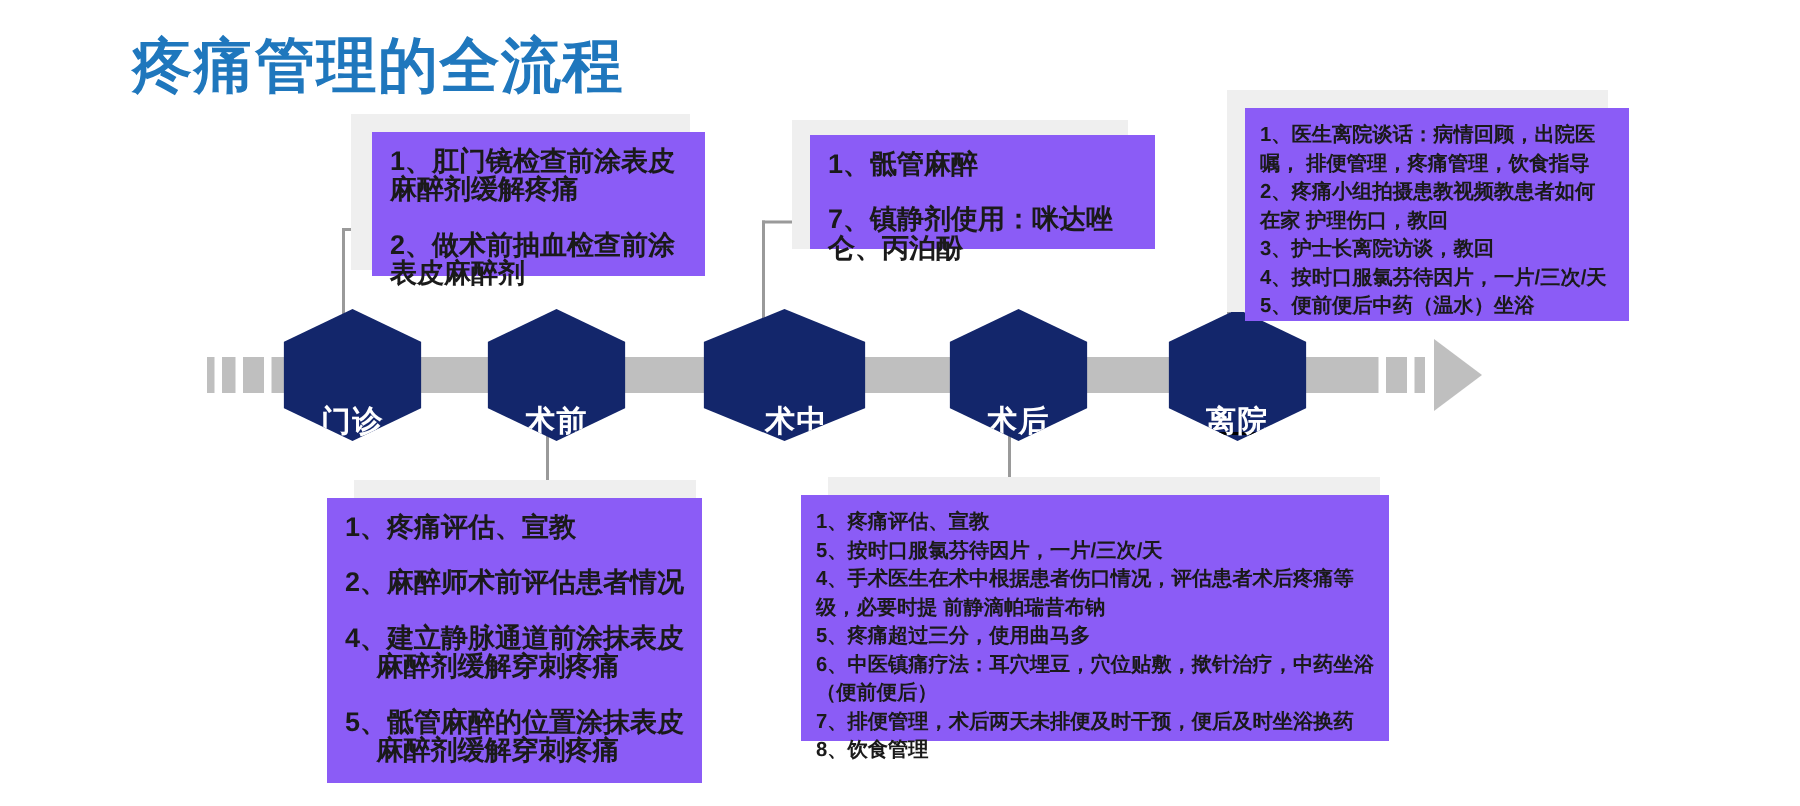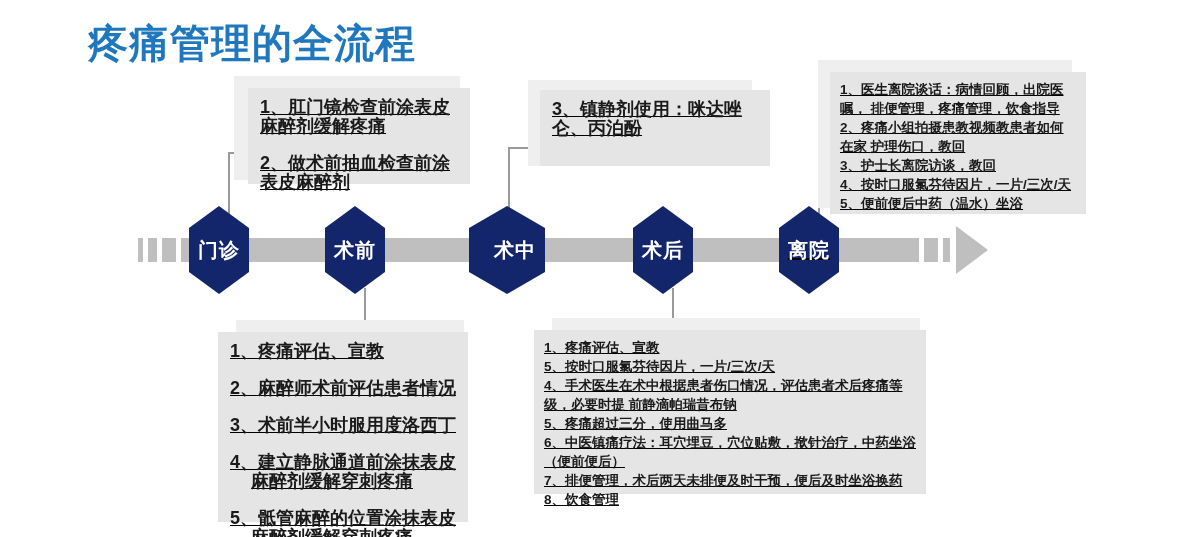--- a/index.html
+++ b/index.html
@@ -36,26 +36,26 @@
     width: 0;
     height: 0;
     border-top: 24px solid transparent;
     border-bottom: 24px solid transparent;
     border-left: 32px solid #bfbfbf;
   }
 
   
   .hex {
     position: absolute;
-    width: 60px;
+    width: 92px;
     height: 88px;
     background: #13266b;
     clip-path: polygon(50% 0%, 100% 25%, 100% 75%, 50% 100%, 0% 75%, 0% 25%);
     display: flex;
-    align-items: center;
+    align-items: flex-end;
     justify-content: center;
   }
   .hex span {
     color: #ffffff;
     font-size: 20px;
     font-weight: bold;
     letter-spacing: 1px;
   }
 
   
@@ -70,23 +70,22 @@
     background: #9a9a9a;
   }
 
   
   .panel-back {
     position: absolute;
     background: #efefef;
   }
   .panel-front {
     position: absolute;
-    background: #e5e5e5;
+    background: #8b5cf6;
     box-sizing: border-box;
-    text-decoration: underline;
   }
   .panel-front ul {
     list-style: none;
     margin: 0;
     padding: 0;
   }
   .panel-front li {
     color: #1a1a1a;
     font-weight: bold;
   }
@@ -149,21 +148,22 @@
 <div class="panel-front txt-sp" style="left:248px; top:88px; width:222px; height:96px; padding:10px 12px;">
   <ul>
     <li>1、肛门镜检查前涂表皮麻醉剂缓解疼痛</li>
     <li>2、做术前抽血检查前涂表皮麻醉剂</li>
   </ul>
 </div>
 
 <div class="panel-back" style="left:528px; top:80px; width:224px; height:86px;"></div>
 <div class="panel-front txt-sp" style="left:540px; top:90px; width:230px; height:76px; padding:10px 12px;">
   <ul>
-    <li>3、镇静剂使用：咪达唑仑、丙泊酚</li>
+    <li>1、骶管麻醉</li>
+    <li>7、镇静剂使用：咪达唑仑、丙泊酚</li>
   </ul>
 </div>
 
 <div class="panel-back" style="left:818px; top:60px; width:254px; height:148px;"></div>
 <div class="panel-front txt-lg" style="left:830px; top:72px; width:256px; height:142px; padding:8px 10px;">
   <ul>
     <li>
       <span>1、医生离院谈话：病情回顾，出院医嘱，</span>
       <span>排便管理，疼痛管理，饮食指导</span>
     </li>
@@ -175,21 +175,20 @@
     <li>4、按时口服氯芬待因片，一片/三次/天</li>
     <li>5、便前便后中药（温水）坐浴</li>
   </ul>
 </div>
 
 <div class="panel-back" style="left:236px; top:320px; width:228px; height:196px;"></div>
 <div class="panel-front txt-sp" style="left:218px; top:332px; width:250px; height:190px; padding:10px 12px;">
   <ul>
     <li>1、疼痛评估、宣教</li>
     <li>2、麻醉师术前评估患者情况</li>
-    <li>3、术前半小时服用度洛西丁</li>
     <li>
       <span>4、建立静脉通道前涂抹表皮</span>
       <span class="sub">麻醉剂缓解穿刺疼痛</span>
     </li>
     <li>
       <span>5、骶管麻醉的位置涂抹表皮</span>
       <span class="sub">麻醉剂缓解穿刺疼痛</span>
     </li>
   </ul>
 </div>

